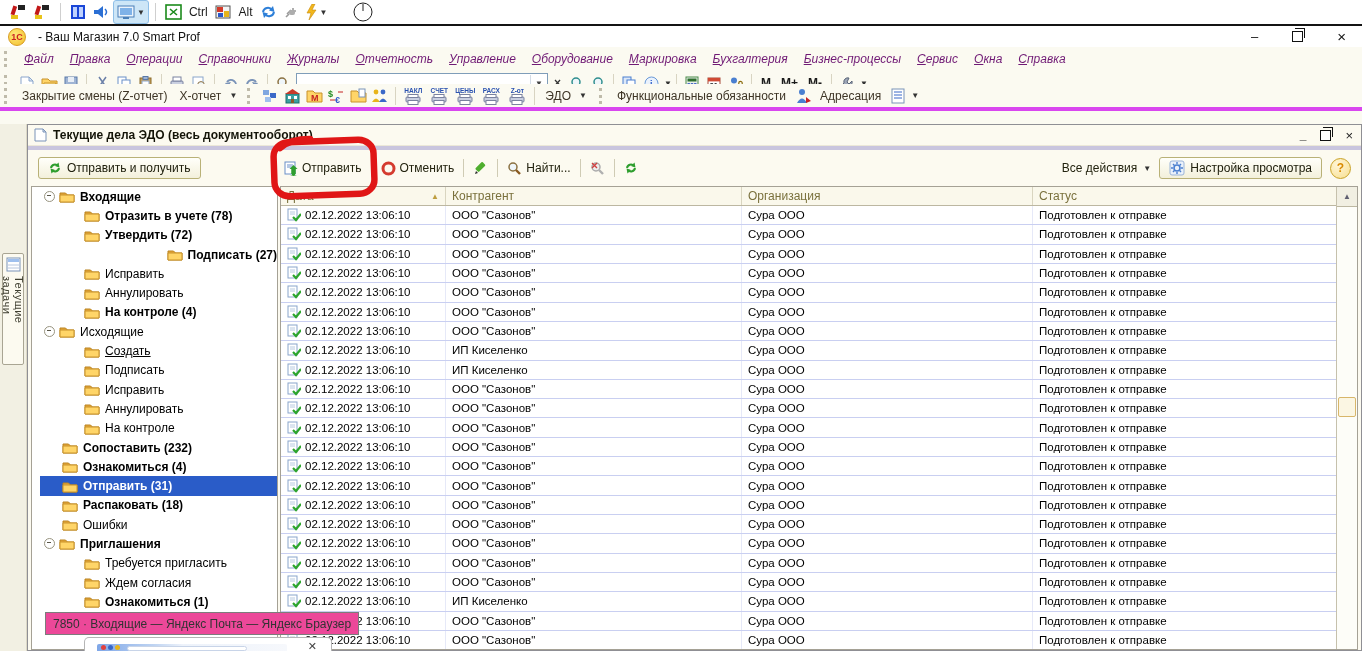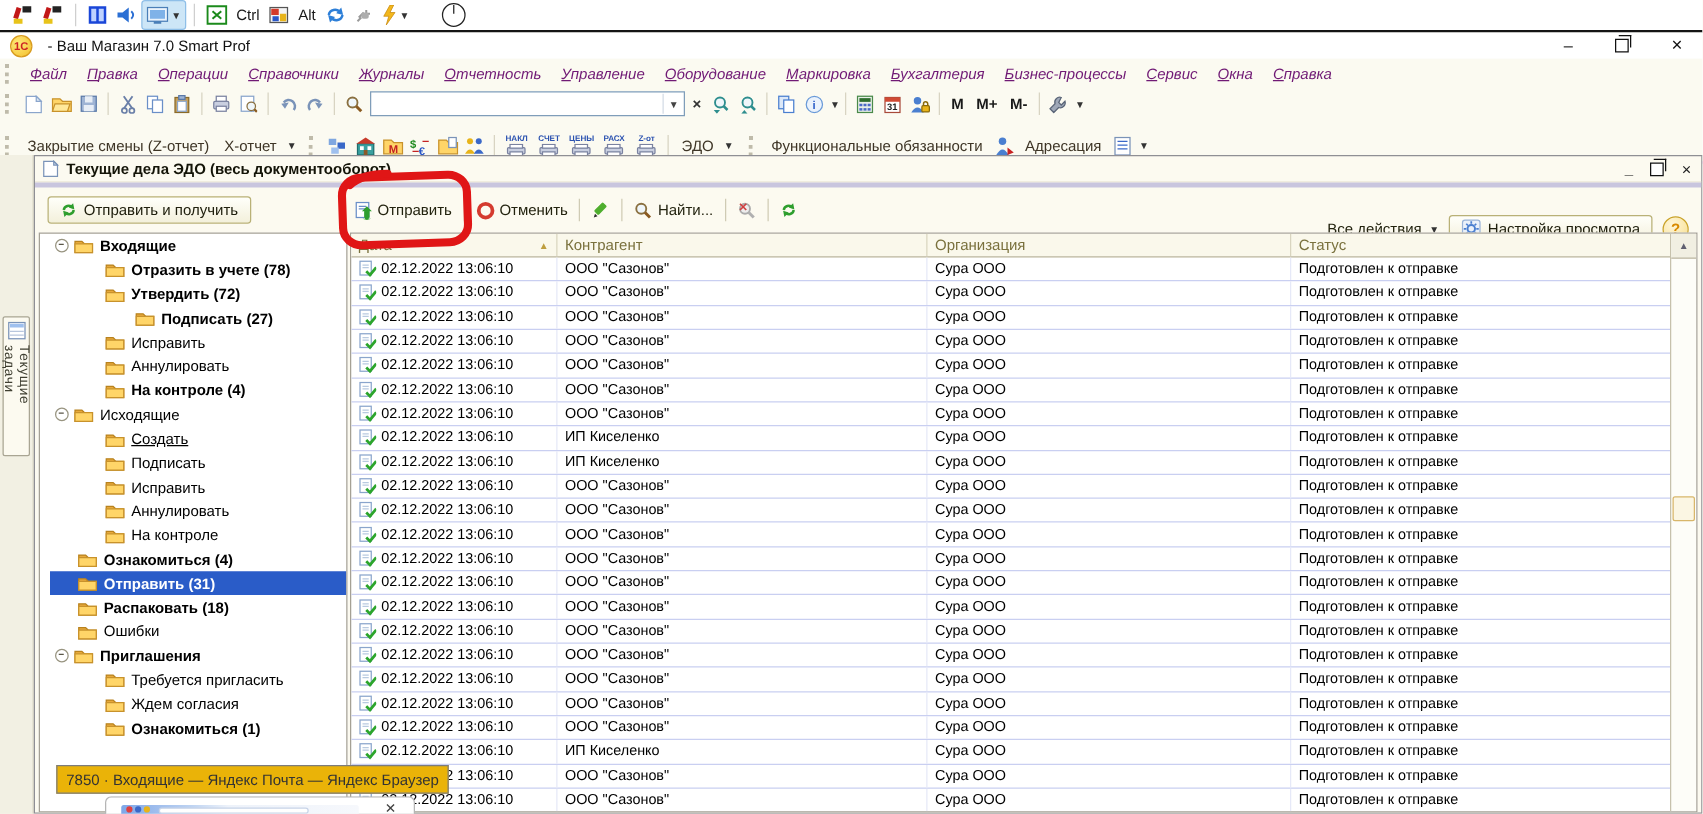--- a/index.html
+++ b/index.html
@@ -25,21 +25,21 @@
   .restore-box{width:9px;height:9px;border:1px solid #111;position:relative;background:#fff;}
   .restore-box:before{content:"";position:absolute;left:2px;top:-4px;width:9px;height:9px;border:1px solid #111;border-bottom:none;border-left:none;}
   
   .menubar{position:absolute;left:0;top:47px;width:1362px;height:23px;background:#FBFAF1;display:flex;align-items:center;}
   .grip{width:3px;height:16px;border-left:3px dotted #BFBBAA;margin:0 6px 0 4px;}
   .menu-item{font-size:12px;color:#701a75;padding:2px 8px;cursor:default;font-style:italic;}
   .menu-item u{text-decoration:underline;}
   
   .toolbar{position:absolute;left:0;width:1362px;background:#FBFAF1;display:flex;align-items:center;}
   .toolbar1{top:70px;height:26px;}
-  .toolbar2{top:104px;height:27px;border-bottom:2px solid #d946ef;box-sizing:border-box;}
+  .toolbar2{top:84px;height:27px;border-bottom:4px solid #d946ef;box-sizing:border-box;}
   .tb-sep{width:1px;height:18px;background:#D8D4C2;margin:0 4px;}
   .tb-btn{min-width:22px;height:22px;display:flex;align-items:center;justify-content:center;border-radius:2px;}
   .tb-text{font-size:12px;color:#3E3526;padding:0 6px;white-space:nowrap;}
   .mem-btn{font-size:12px;font-weight:bold;color:#1a1a1a;padding:0 5px;}
   .search-combo{width:250px;height:18px;background:#fff;border:1px solid #7F9DB9;display:flex;align-items:center;margin:0 2px;}
   .search-combo .cb-arrow{margin-left:auto;width:16px;height:16px;border-left:1px solid #D4DCE6;display:flex;align-items:center;justify-content:center;font-size:8px;color:#444;}
   .combo-x{font-size:12px;font-weight:bold;color:#333;padding:0 4px;}
   .mini-print{display:flex;flex-direction:column;align-items:center;width:26px;}
   .mini-print .cap{font-size:6.5px;color:#2B52B0;font-weight:bold;line-height:7px;}
   
@@ -54,21 +54,21 @@
   .win-title{font-size:12px;font-weight:bold;color:#141408;margin-left:6px;}
   .win-controls{margin-left:auto;display:flex;align-items:center;gap:14px;margin-right:8px;color:#222;}
   .win-min{font-size:12px;font-weight:bold;line-height:6px;}
   .lavender{height:4px;background:#C9C5DE;}
   .form-toolbar{height:37px;position:relative;}
   .btn1{position:absolute;border:1px solid #B9B177;border-radius:3px;background:linear-gradient(#FFFFFA,#F3F0DB);
         height:22px;display:flex;align-items:center;padding:0 9px;font-size:12px;color:#20200E;box-sizing:border-box;gap:5px;}
   .flat-group{position:absolute;left:250px;top:7px;height:22px;display:flex;align-items:center;}
   .flat-btn{display:flex;align-items:center;gap:4px;font-size:12px;color:#23230F;padding:0 6px;height:22px;}
   .ft-sep{width:1px;height:18px;background:#CFCBB4;margin:0 3px;}
-  .right-group{position:absolute;right:10px;top:22px;height:22px;display:flex;align-items:center;gap:8px;}
+  .right-group{position:absolute;right:10px;top:7px;height:22px;display:flex;align-items:center;gap:8px;}
   .all-actions{font-size:12px;color:#23230F;display:flex;align-items:center;gap:4px;}
   .help-btn{width:19px;height:19px;border-radius:50%;border:1px solid #C9A227;background:radial-gradient(circle at 35% 30%,#FFF6D8,#F7DE8E);
             color:#D98A00;font-weight:bold;font-size:12px;display:flex;align-items:center;justify-content:center;}
   
   .tree{position:absolute;left:3px;top:61px;width:247px;bottom:0;background:#fff;border:1px solid #A5A195;box-sizing:border-box;overflow:hidden;}
   .tree-item{height:19.3px;display:flex;align-items:center;font-size:12px;white-space:nowrap;}
   .tree-item .lbl{margin-left:5px;}
   .tree-item.bold .lbl{font-weight:bold;}
   .exp{width:9px;height:9px;border:1px solid #989480;border-radius:50%;position:relative;margin-right:4px;flex:none;background:#fff;}
   .exp:before{content:"";position:absolute;left:2px;top:3px;width:4px;height:1px;background:#5a5648;}
@@ -78,21 +78,21 @@
   .thead{height:19px;background:#FAF8EB;border-bottom:1px solid #BCB7A1;display:flex;box-sizing:border-box;}
   .th{font-size:12px;color:#7A713D;display:flex;align-items:center;padding-left:6px;border-right:1px solid #D9D5C0;box-sizing:border-box;}
   .trow{height:19.32px;display:flex;border-bottom:1px solid #C9CFF1;box-sizing:border-box;align-items:center;}
   .td{font-size:11.5px;color:#000;display:flex;align-items:center;height:100%;padding-left:6px;border-right:1px solid #E6E9F8;box-sizing:border-box;overflow:hidden;white-space:nowrap;}
   .c-date{width:165px;}.c-cp{width:296px;}.c-org{width:291px;}.c-st{flex:1;}
   .scrollcol{position:absolute;top:0;right:0;width:20px;bottom:0;background:#FDFDF8;border-left:1px solid #C6C1AC;}
   .scroll-up{height:19px;background:#F1EFE2;border-bottom:1px solid #BCB7A1;display:flex;align-items:center;justify-content:center;font-size:8px;color:#5F5F70;}
   .scroll-thumb{position:absolute;left:1px;top:210px;width:16px;height:18px;border:1px solid #D8B66A;background:#FBF6E3;border-radius:2px;}
   .sort-ico{margin-left:auto;margin-right:6px;font-size:8px;color:#BE9E3F;}
   
-  .tooltip{position:absolute;left:45px;top:612px;height:21px;background:#eab308;border:1px solid #7C7C7C;
+  .tooltip{position:absolute;left:45px;top:612px;height:21px;background:#ec4899;border:1px solid #7C7C7C;
            font-size:12px;color:#333;display:flex;align-items:center;padding:0 7px;z-index:40;white-space:nowrap;}
   .thumb-popup{position:absolute;left:84px;top:637px;width:246px;height:14px;background:#fff;border:1px solid #B5B5B5;
                border-bottom:none;border-radius:5px 5px 0 0;z-index:45;}
   .thumb-strip{position:absolute;left:12px;top:6px;width:190px;height:8px;border-radius:2px 2px 0 0;
                background:linear-gradient(90deg,#7FA7E8,#BFD4F2 30%,#EDF2FA 45%,#F6F8FC);overflow:hidden;}
   .thumb-dot{position:absolute;top:1px;width:5px;height:5px;border-radius:50%;}
   .thumb-x{position:absolute;right:14px;top:2px;font-size:11px;color:#444;}
   .annotation{position:absolute;left:266px;top:132px;z-index:100;pointer-events:none;}
   svg{display:block;}
 </style>
@@ -632,21 +632,21 @@
       </div>
       <div class="tree-item bold" style="padding-left: 52px;">
         <span style="display: flex;">
           <svg width="16" height="13" style="flex:none">
             <path d="M1 3 h5.5 l2 2 h6.5 v7 h-14 z" fill="#E8A93C" stroke="#B8821E"></path>
             <path d="M1 5 h14 v7 h-14 z" fill="#FFD568" stroke="#C8922B"></path>
           </svg>
         </span>
         <span class="lbl">Утвердить (72)</span>
       </div>
-      <div class="tree-item bold" style="padding-left: 76px;">
+      <div class="tree-item bold" style="padding-left: 60px; justify-content: flex-end;">
         <span style="display: flex;">
           <svg width="16" height="13" style="flex:none">
             <path d="M1 3 h5.5 l2 2 h6.5 v7 h-14 z" fill="#E8A93C" stroke="#B8821E"></path>
             <path d="M1 5 h14 v7 h-14 z" fill="#FFD568" stroke="#C8922B"></path>
           </svg>
         </span>
         <span class="lbl">Подписать (27)</span>
       </div>
       <div class="tree-item" style="padding-left: 52px;">
         <span style="display: flex;">
@@ -722,20 +722,29 @@
         <span class="lbl">Аннулировать</span>
       </div>
       <div class="tree-item" style="padding-left: 52px;">
         <span style="display: flex;">
           <svg width="16" height="13" style="flex:none">
             <path d="M1 3 h5.5 l2 2 h6.5 v7 h-14 z" fill="#E8A93C" stroke="#B8821E"></path>
             <path d="M1 5 h14 v7 h-14 z" fill="#FFD568" stroke="#C8922B"></path>
           </svg>
         </span>
         <span class="lbl">На контроле</span>
+      </div>
+      <div class="tree-item bold" style="padding-left: 30px;">
+        <span style="display: flex;">
+          <svg width="16" height="13" style="flex:none">
+            <path d="M1 3 h5.5 l2 2 h6.5 v7 h-14 z" fill="#E8A93C" stroke="#B8821E"></path>
+            <path d="M1 5 h14 v7 h-14 z" fill="#FFD568" stroke="#C8922B"></path>
+          </svg>
+        </span>
+        <span class="lbl">Сопоставить (232)</span>
       </div>
       <div class="tree-item bold" style="padding-left: 30px;">
         <span style="display: flex;">
           <svg width="16" height="13" style="flex:none">
             <path d="M1 3 h5.5 l2 2 h6.5 v7 h-14 z" fill="#E8A93C" stroke="#B8821E"></path>
             <path d="M1 5 h14 v7 h-14 z" fill="#FFD568" stroke="#C8922B"></path>
           </svg>
         </span>
         <span class="lbl">Ознакомиться (4)</span>
       </div>

